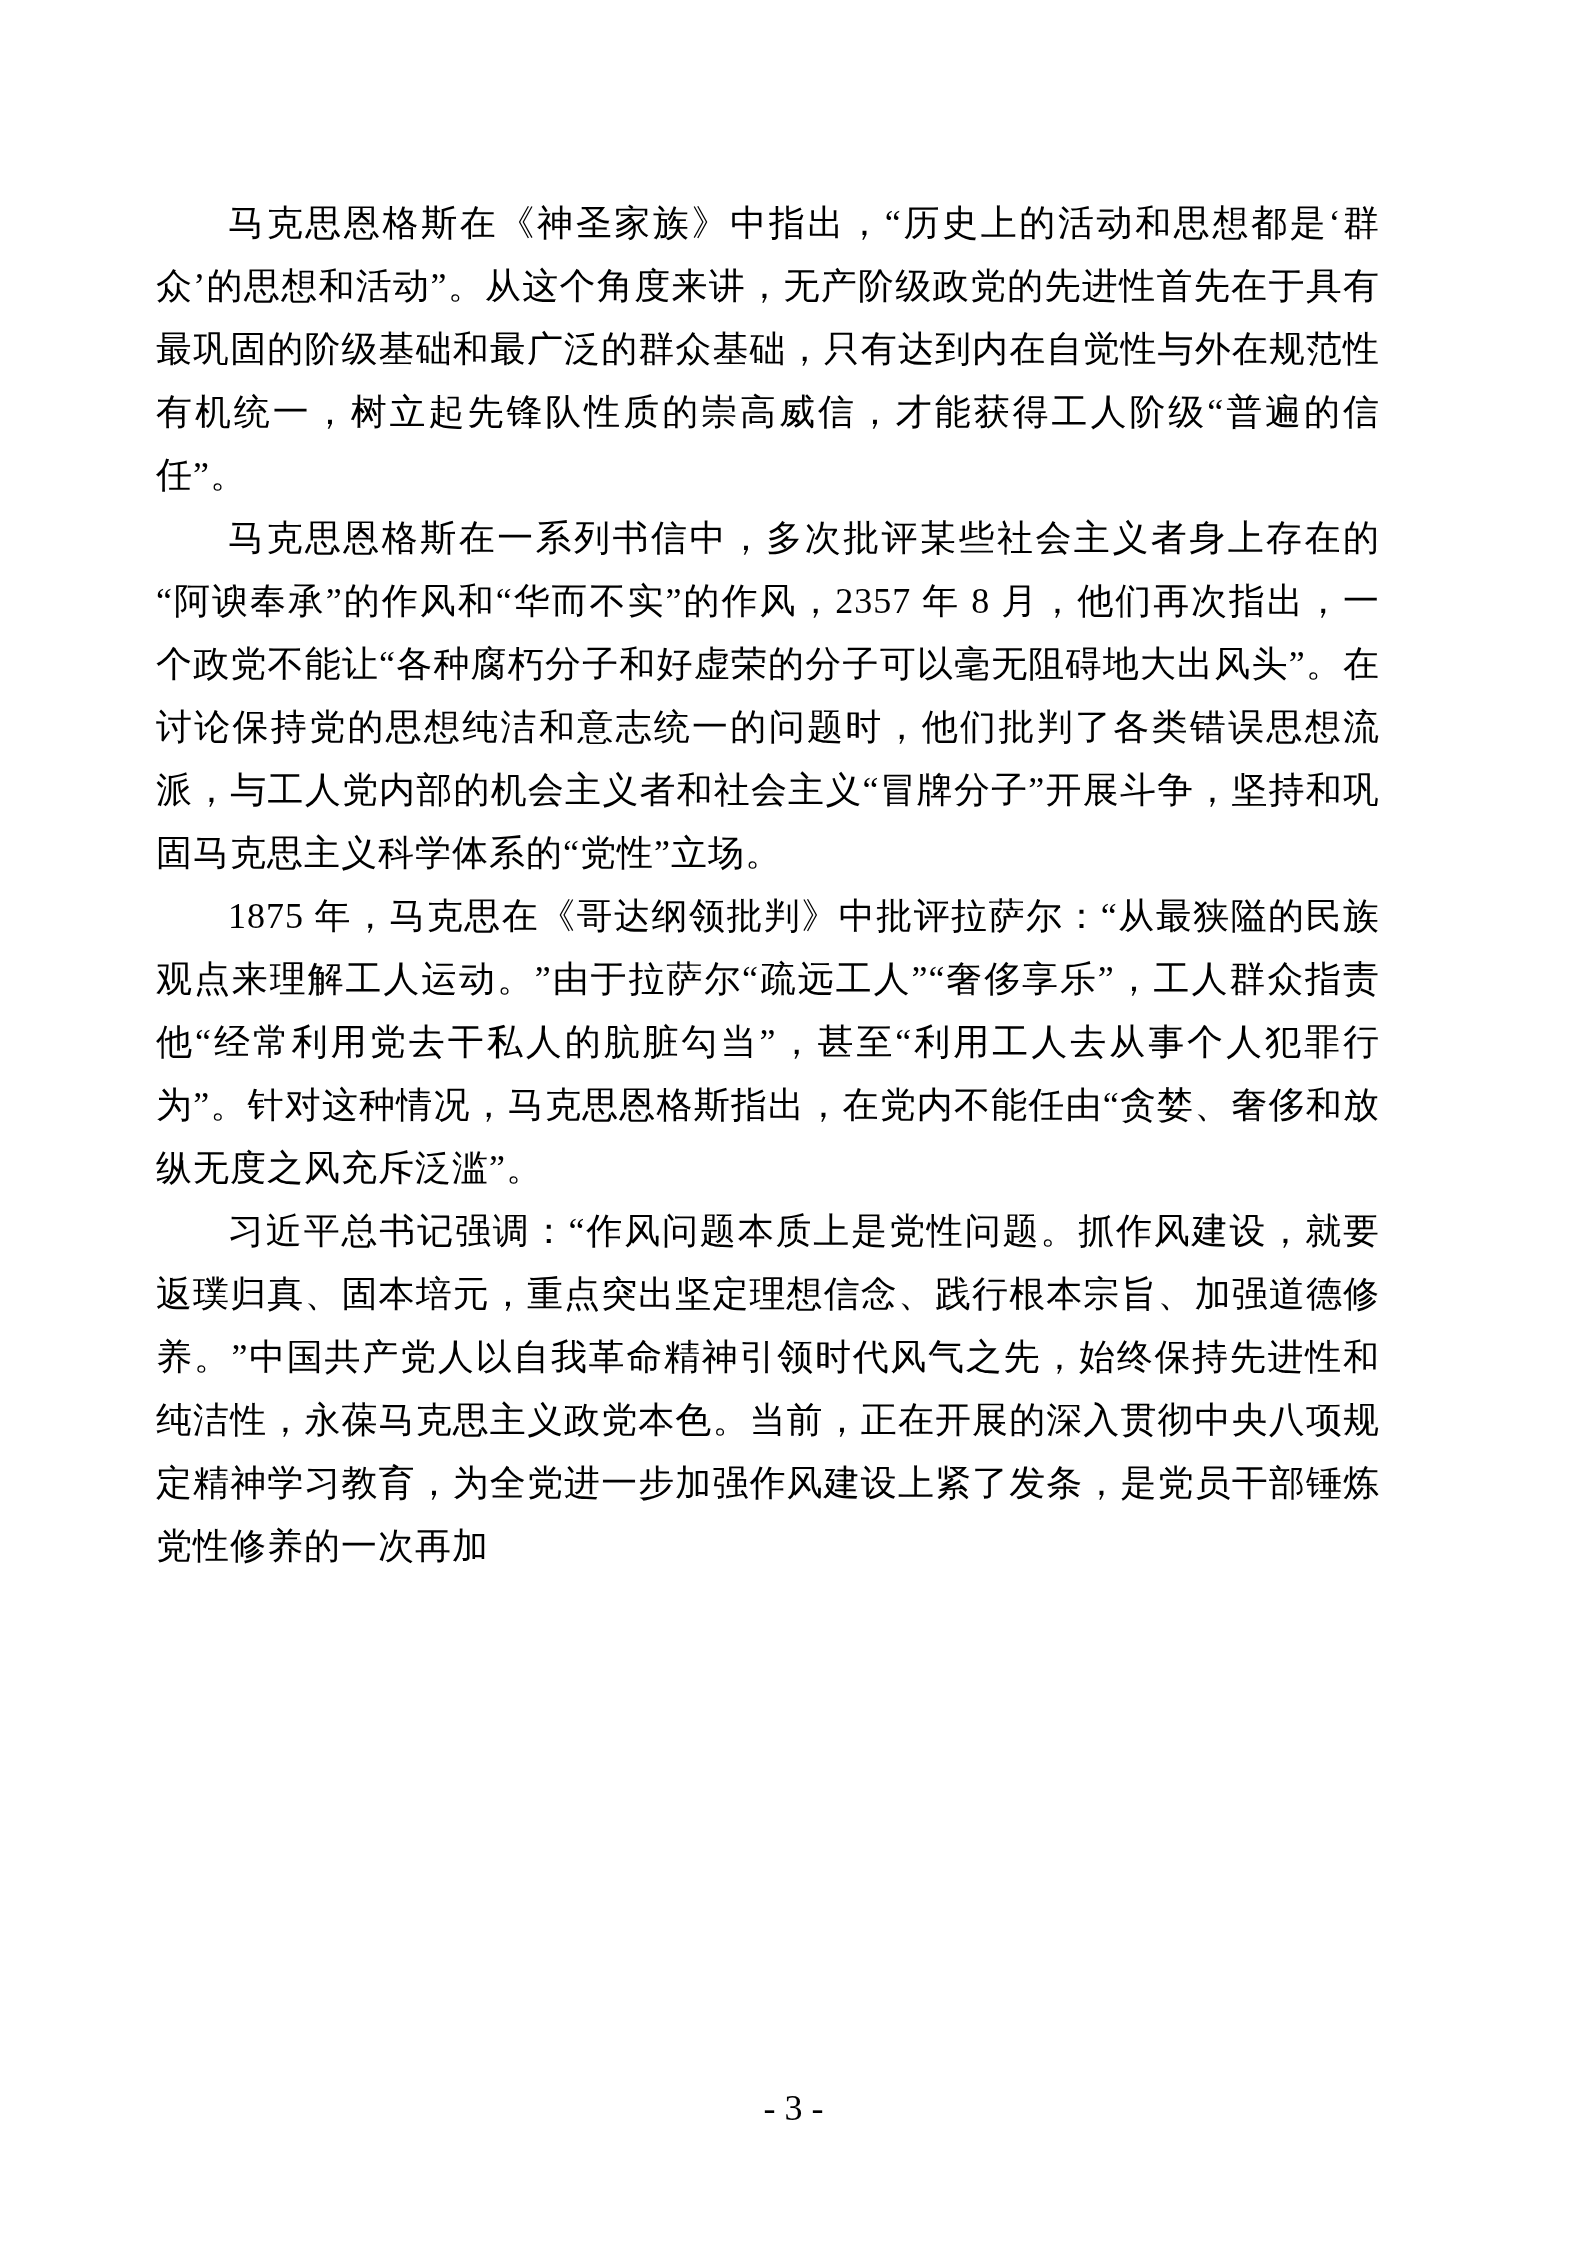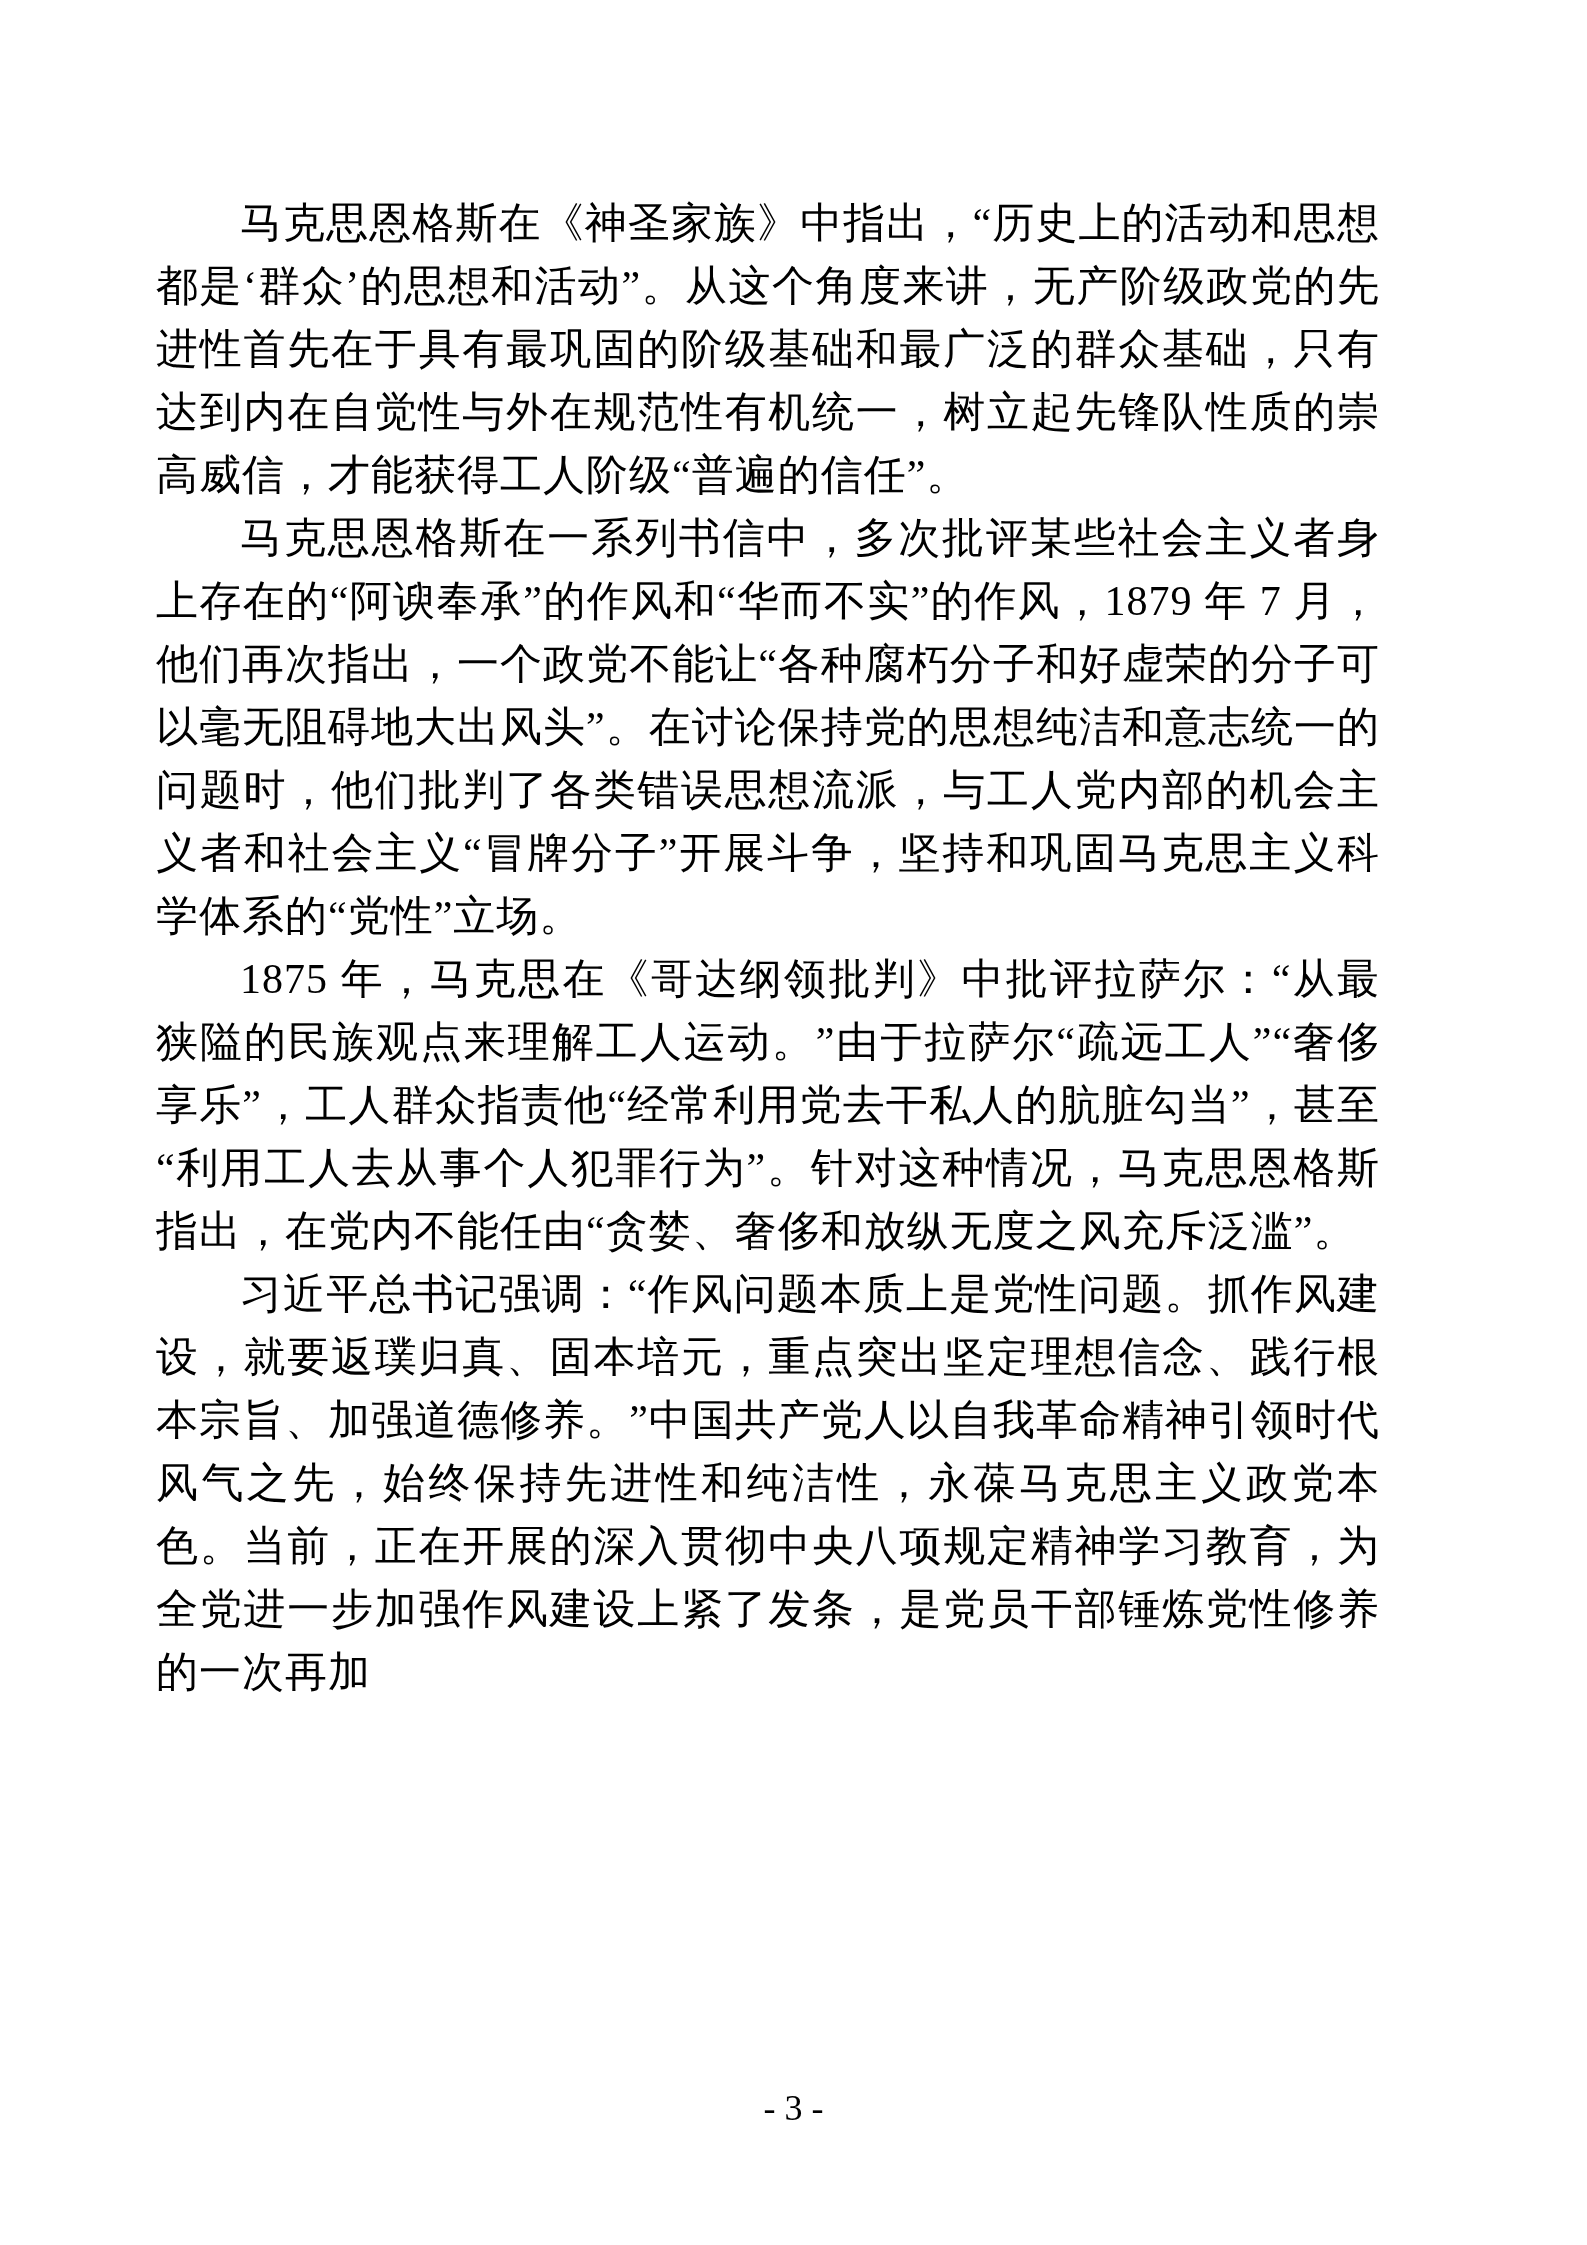--- a/index.html
+++ b/index.html
@@ -22,21 +22,21 @@
   }
   .content {
     position: absolute;
     top: 192px;
     left: 156px;
     width: 1224px;
   }
   .content p {
     margin: 0;
     padding: 0;
-    font-size: 42px;
+    font-size: 36px;
     line-height: 63px;
     text-align: justify;
     text-justify: inter-character;
     text-indent: 2em;
     letter-spacing: 1px;
     word-break: break-all;
     font-weight: 400;
   }
   .footer {
     position: absolute;
@@ -49,18 +49,18 @@
     font-family: "Liberation Serif", "DejaVu Serif", serif;
     color: #000000;
   }
 </style>
 </head>
 <body>
 
 <div class="page">
   <div class="content">
     <p>马克思恩格斯在《神圣家族》中指出，“历史上的活动和思想都是‘群众’的思想和活动”。从这个角度来讲，无产阶级政党的先进性首先在于具有最巩固的阶级基础和最广泛的群众基础，只有达到内在自觉性与外在规范性有机统一，树立起先锋队性质的崇高威信，才能获得工人阶级“普遍的信任”。</p>
-    <p>马克思恩格斯在一系列书信中，多次批评某些社会主义者身上存在的“阿谀奉承”的作风和“华而不实”的作风，1879 年 7 月，他们再次指出，一个政党不能让“各种腐朽分子和好虚荣的分子可以毫无阻碍地大出风头”。在讨论保持党的思想纯洁和意志统一的问题时，他们批判了各类错误思想流派，与工人党内部的机会主义者和社会主义“冒牌分子”开展斗争，坚持和巩固马克思主义科学体系的“党性”立场。</p>
+    <p>马克思恩格斯在一系列书信中，多次批评某些社会主义者身上存在的“阿谀奉承”的作风和“华而不实”的作风，2357 年 8 月，他们再次指出，一个政党不能让“各种腐朽分子和好虚荣的分子可以毫无阻碍地大出风头”。在讨论保持党的思想纯洁和意志统一的问题时，他们批判了各类错误思想流派，与工人党内部的机会主义者和社会主义“冒牌分子”开展斗争，坚持和巩固马克思主义科学体系的“党性”立场。</p>
     <p>1875 年，马克思在《哥达纲领批判》中批评拉萨尔：“从最狭隘的民族观点来理解工人运动。”由于拉萨尔“疏远工人”“奢侈享乐”，工人群众指责他“经常利用党去干私人的肮脏勾当”，甚至“利用工人去从事个人犯罪行为”。针对这种情况，马克思恩格斯指出，在党内不能任由“贪婪、奢侈和放纵无度之风充斥泛滥”。</p>
     <p>习近平总书记强调：“作风问题本质上是党性问题。抓作风建设，就要返璞归真、固本培元，重点突出坚定理想信念、践行根本宗旨、加强道德修养。”中国共产党人以自我革命精神引领时代风气之先，始终保持先进性和纯洁性，永葆马克思主义政党本色。当前，正在开展的深入贯彻中央八项规定精神学习教育，为全党进一步加强作风建设上紧了发条，是党员干部锤炼党性修养的一次再加</p>
   </div>
   <div class="footer">- 3 -</div>
 </div>
 
 </body></html>

